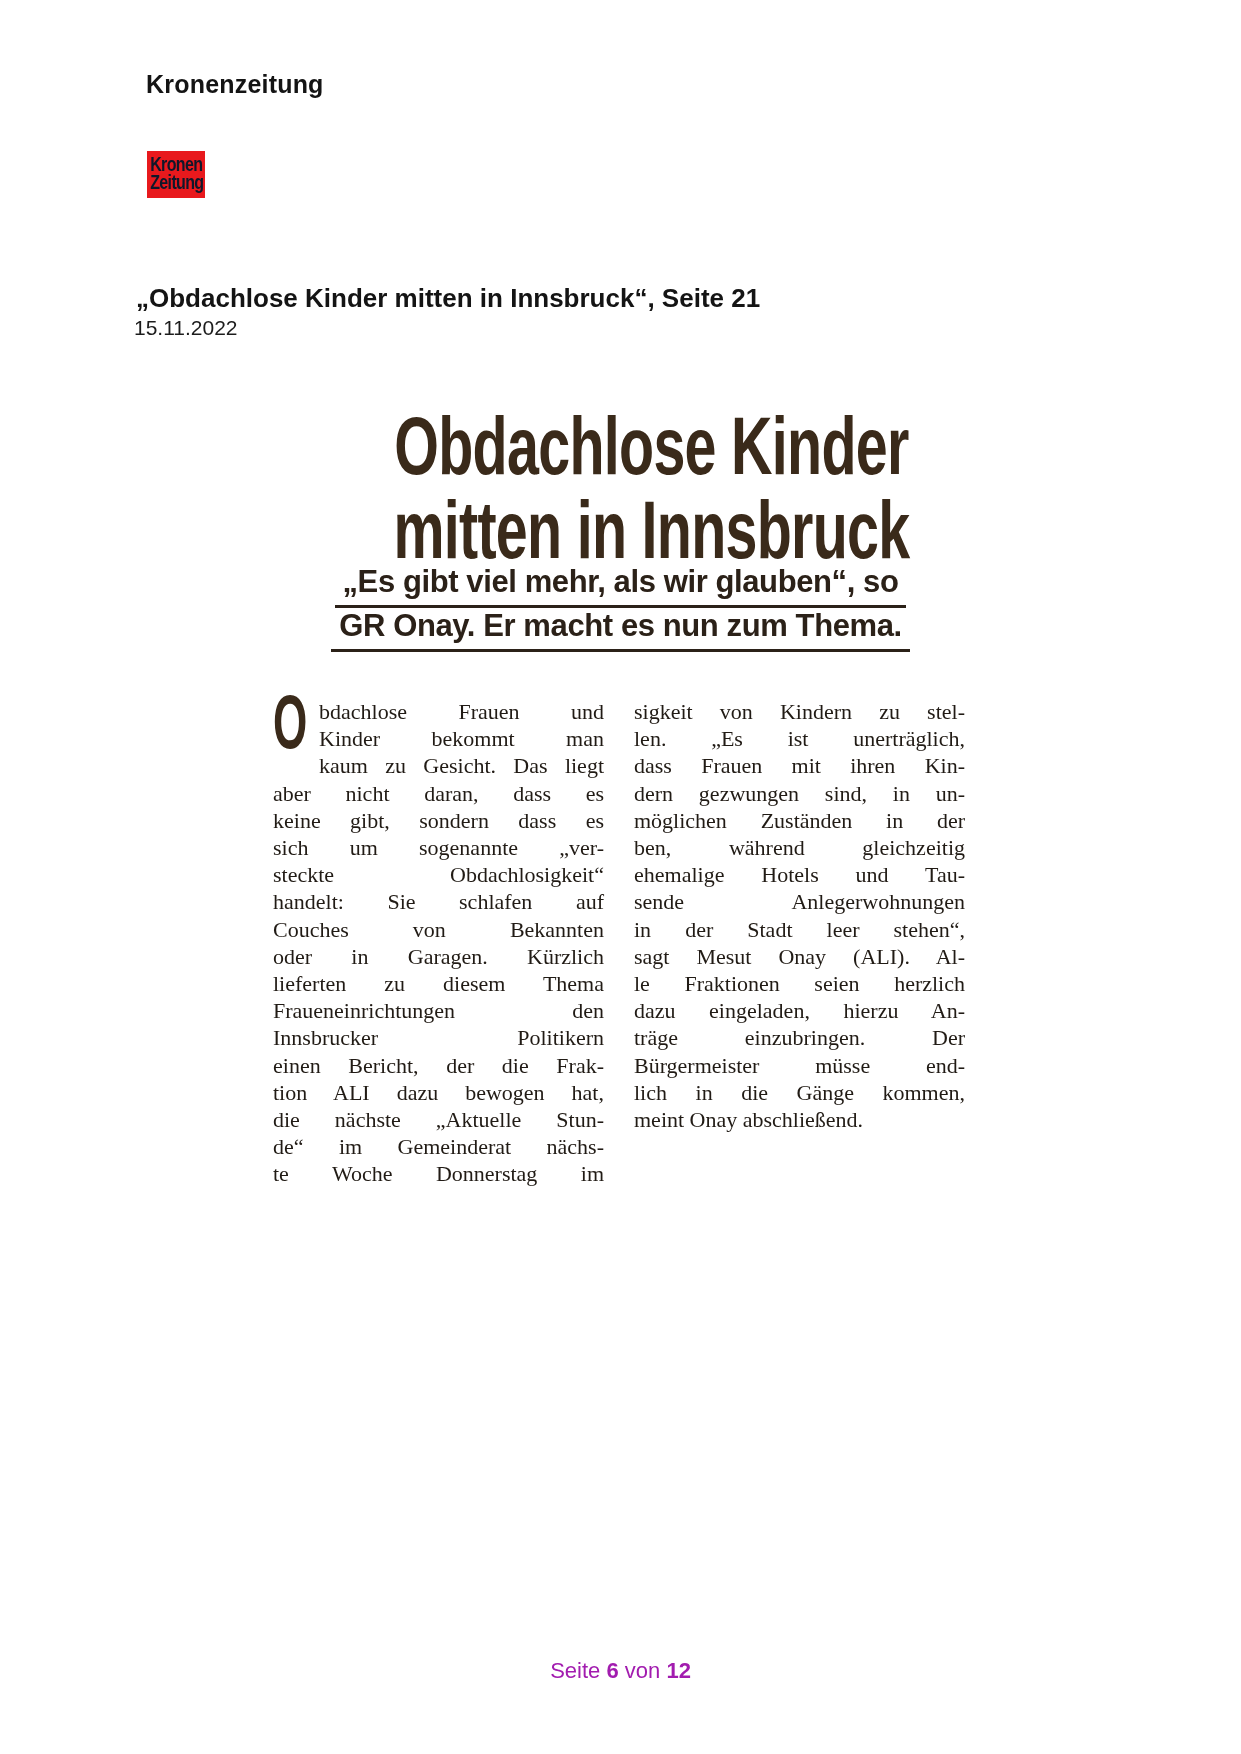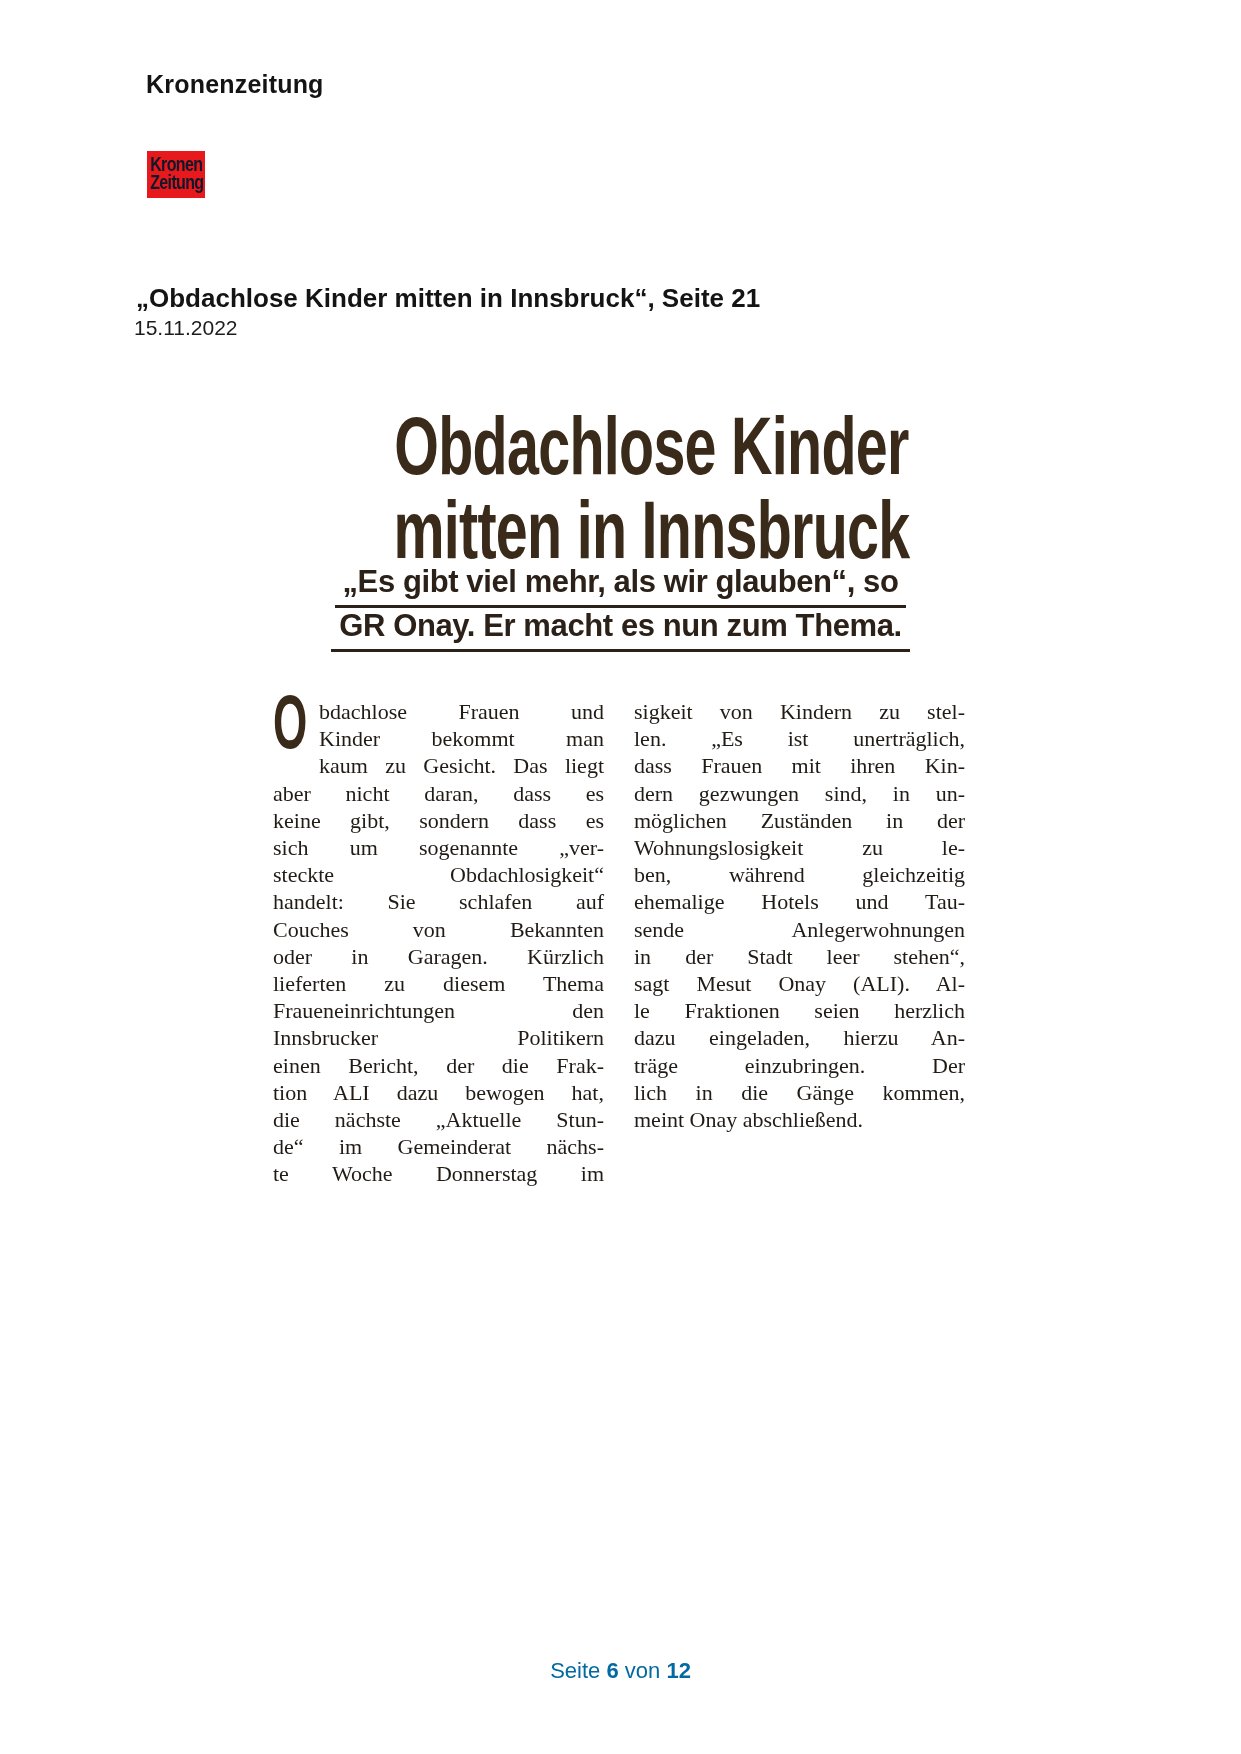--- a/index.html
+++ b/index.html
@@ -89,21 +89,21 @@
   .dropcap span {
     position:absolute; left:0; top:-14px;
     font-family:"Liberation Sans", sans-serif;
     font-weight:bold; font-size:76px; line-height:76px;
     transform:scaleX(0.58); transform-origin:0 0;
   }
 
   
   .footer {
     position:absolute; top:1658px; left:0; width:100%;
-    text-align:center; font-size:22px; color:#0369a1;
+    text-align:center; font-size:22px; color:#a21caf;
   }
   .footer b { font-weight:bold; }
 </style>
 </head>
 <body>
 
 <div class="page">
 
   <div class="pub-label">Kronenzeitung</div>
 
@@ -155,29 +155,29 @@
         <div class="line">die nächste „Aktuelle Stun-</div>
         <div class="line">de“ im Gemeinderat nächs-</div>
         <div class="line">te Woche Donnerstag im</div>
       </div>
     <div class="col col-right">
         <div class="line">sigkeit von Kindern zu stel-</div>
         <div class="line">len. „Es ist unerträglich,</div>
         <div class="line">dass Frauen mit ihren Kin-</div>
         <div class="line">dern gezwungen sind, in un-</div>
         <div class="line">möglichen Zuständen in der</div>
-        <div class="line">Wohnungslosigkeit zu le-</div>
         <div class="line">ben, während gleichzeitig</div>
         <div class="line">ehemalige Hotels und Tau-</div>
         <div class="line">sende Anlegerwohnungen</div>
         <div class="line">in der Stadt leer stehen“,</div>
         <div class="line">sagt Mesut Onay (ALI). Al-</div>
         <div class="line">le Fraktionen seien herzlich</div>
         <div class="line">dazu eingeladen, hierzu An-</div>
         <div class="line">träge einzubringen. Der</div>
+        <div class="line">Bürgermeister müsse end-</div>
         <div class="line">lich in die Gänge kommen,</div>
         <div class="line">meint Onay abschließend.</div>
       </div>
   </div>
 
   <div class="footer">
     <span>Seite</span>
     <b>6</b>
     <span>von</span>
     <b>12</b>

